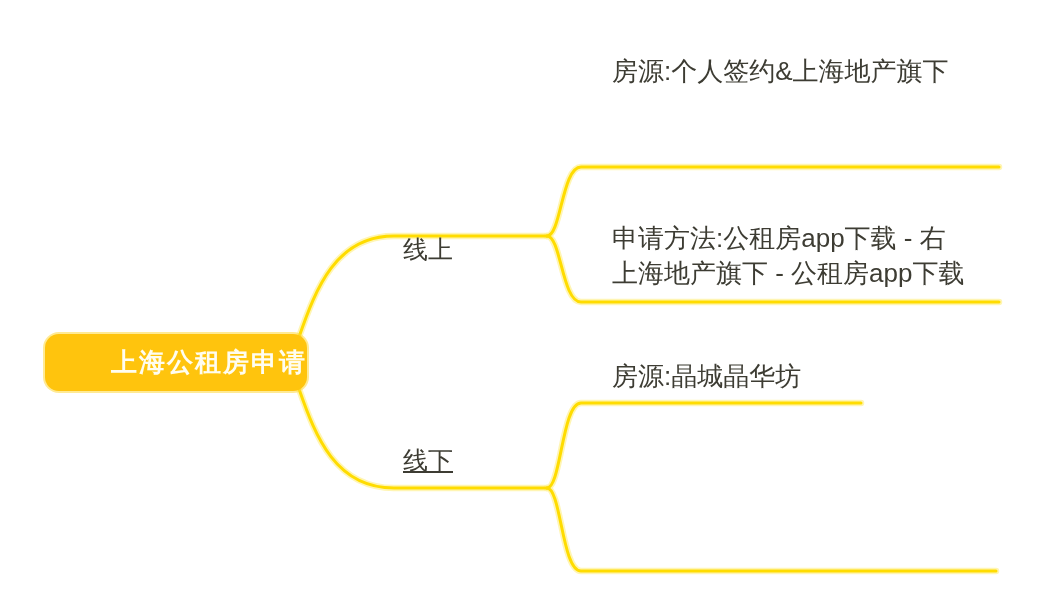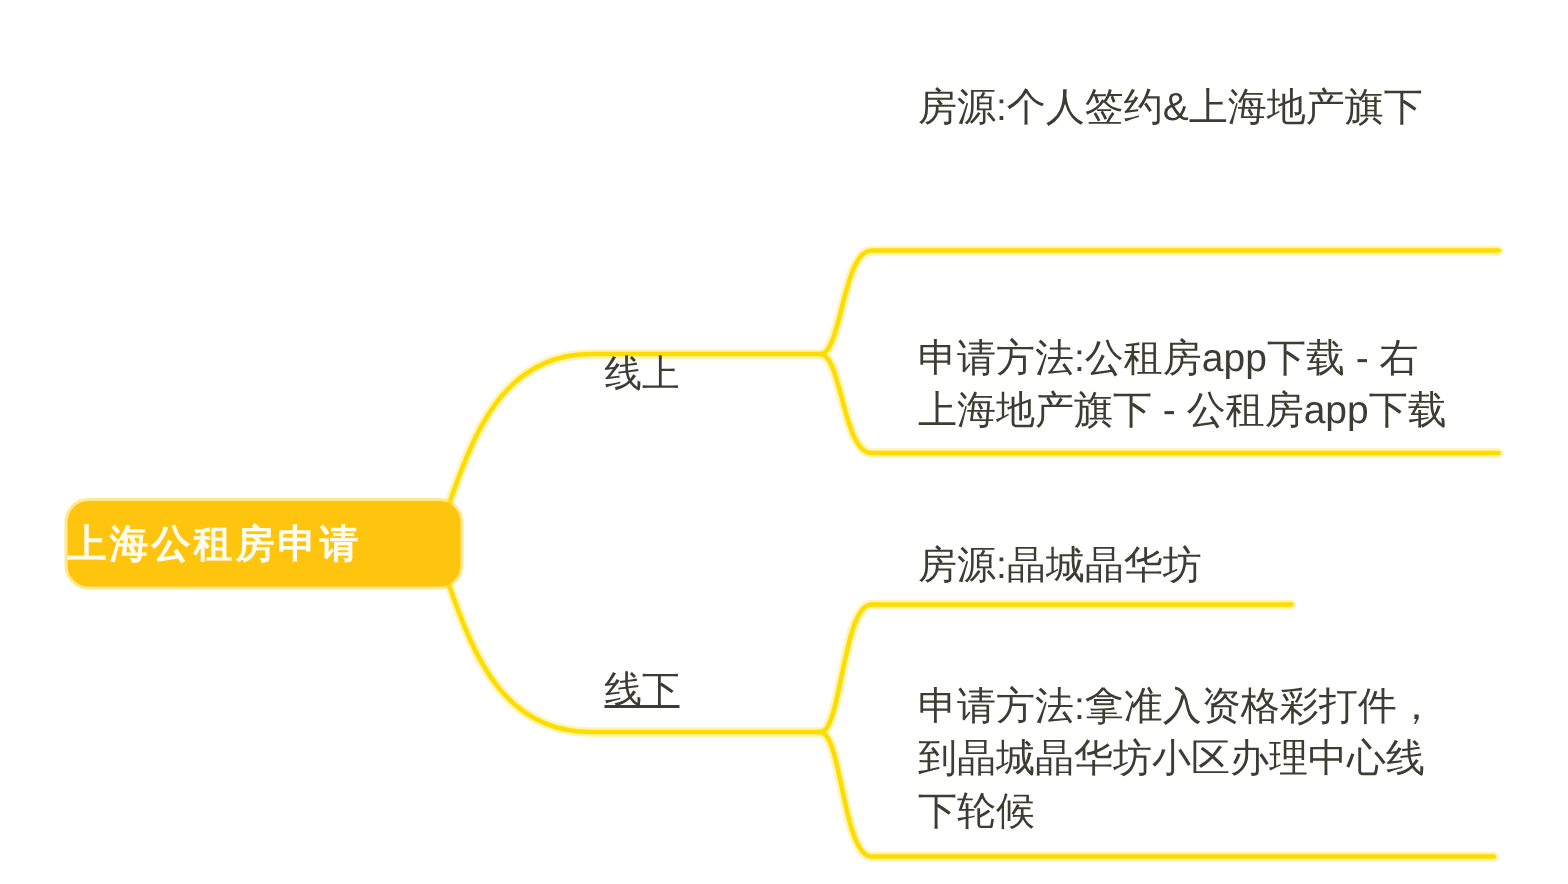--- a/index.html
+++ b/index.html
@@ -19,21 +19,21 @@
     overflow:hidden;
   }
   svg.connectors{position:absolute;left:0;top:0;pointer-events:none;}
   path.halo{fill:none;stroke:var(--connector-halo);stroke-width:6.5;stroke-linecap:round;stroke-linejoin:round;opacity:.8;}
   path.core{fill:none;stroke:var(--connector);stroke-width:3;stroke-linecap:round;stroke-linejoin:round;}
   .topic{position:absolute;color:var(--topic-text);}
   .root-topic{
     left:45px;top:334px;width:262px;height:57px;
     background:var(--root-fill);
     border-radius:14px;
-    display:flex;align-items:center;justify-content:flex-start;
+    display:flex;align-items:center;justify-content:flex-end;
     font-size:26px;font-weight:bold;letter-spacing:2px;
     color:var(--root-text);
     box-shadow:0 0 0 2px rgba(255,216,60,.55);
     cursor:default;
   }
   .branch-label{
     font-size:25px;line-height:30px;white-space:nowrap;
   }
   .branch-online{left:403px;top:193px;margin-top:41px;}
   .branch-offline{left:403px;top:445px;text-decoration:underline;}
@@ -87,19 +87,14 @@
 
   <div class="topic leaf leaf-2">
     <div class="line">申请方法:公租房app下载 - 右</div>
     <div class="line">上海地产旗下 - 公租房app下载</div>
   </div>
 
   <div class="topic leaf leaf-3">
     <div class="line">房源:晶城晶华坊</div>
   </div>
 
-  <div class="topic leaf leaf-4">
-    <div class="line">申请方法:拿准入资格彩打件，</div>
-    <div class="line">到晶城晶华坊小区办理中心线</div>
-    <div class="line">下轮候</div>
-  </div>
 
 </div>
 
 </body></html>

